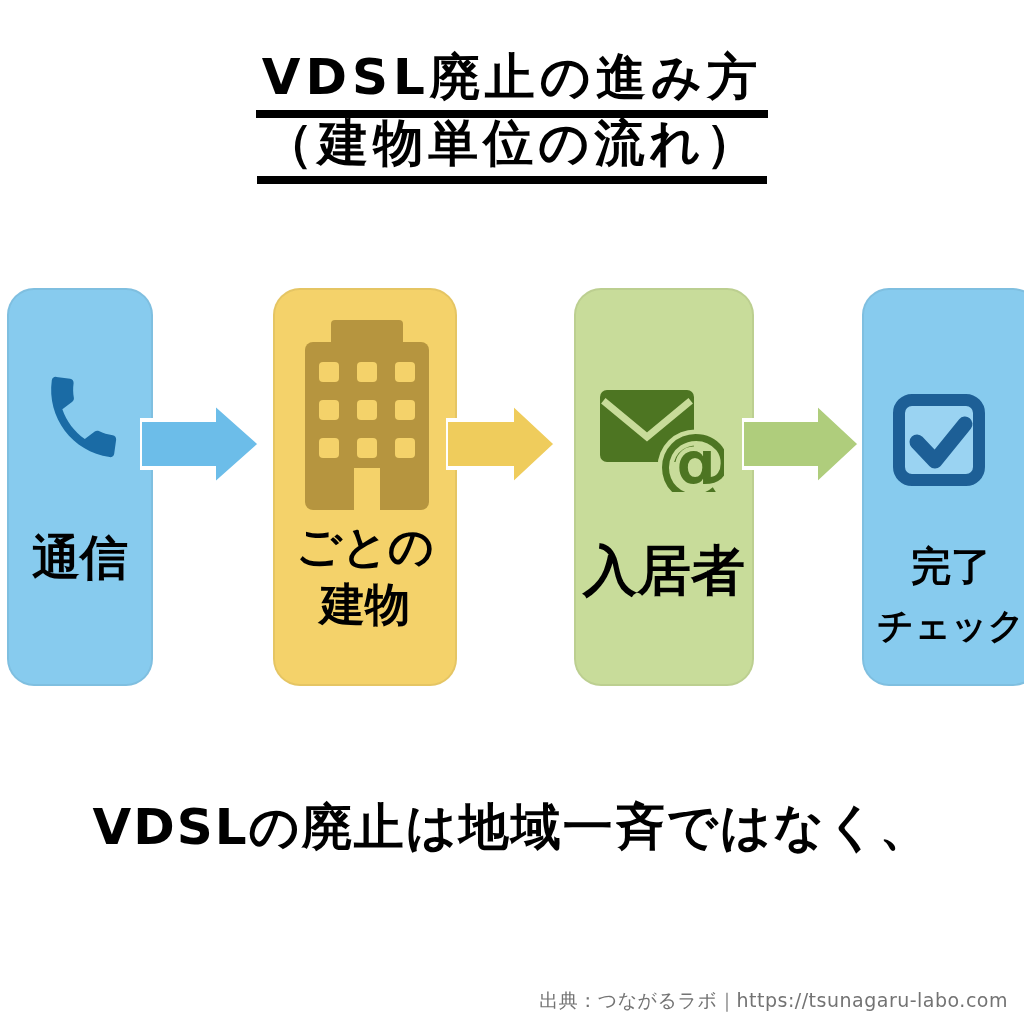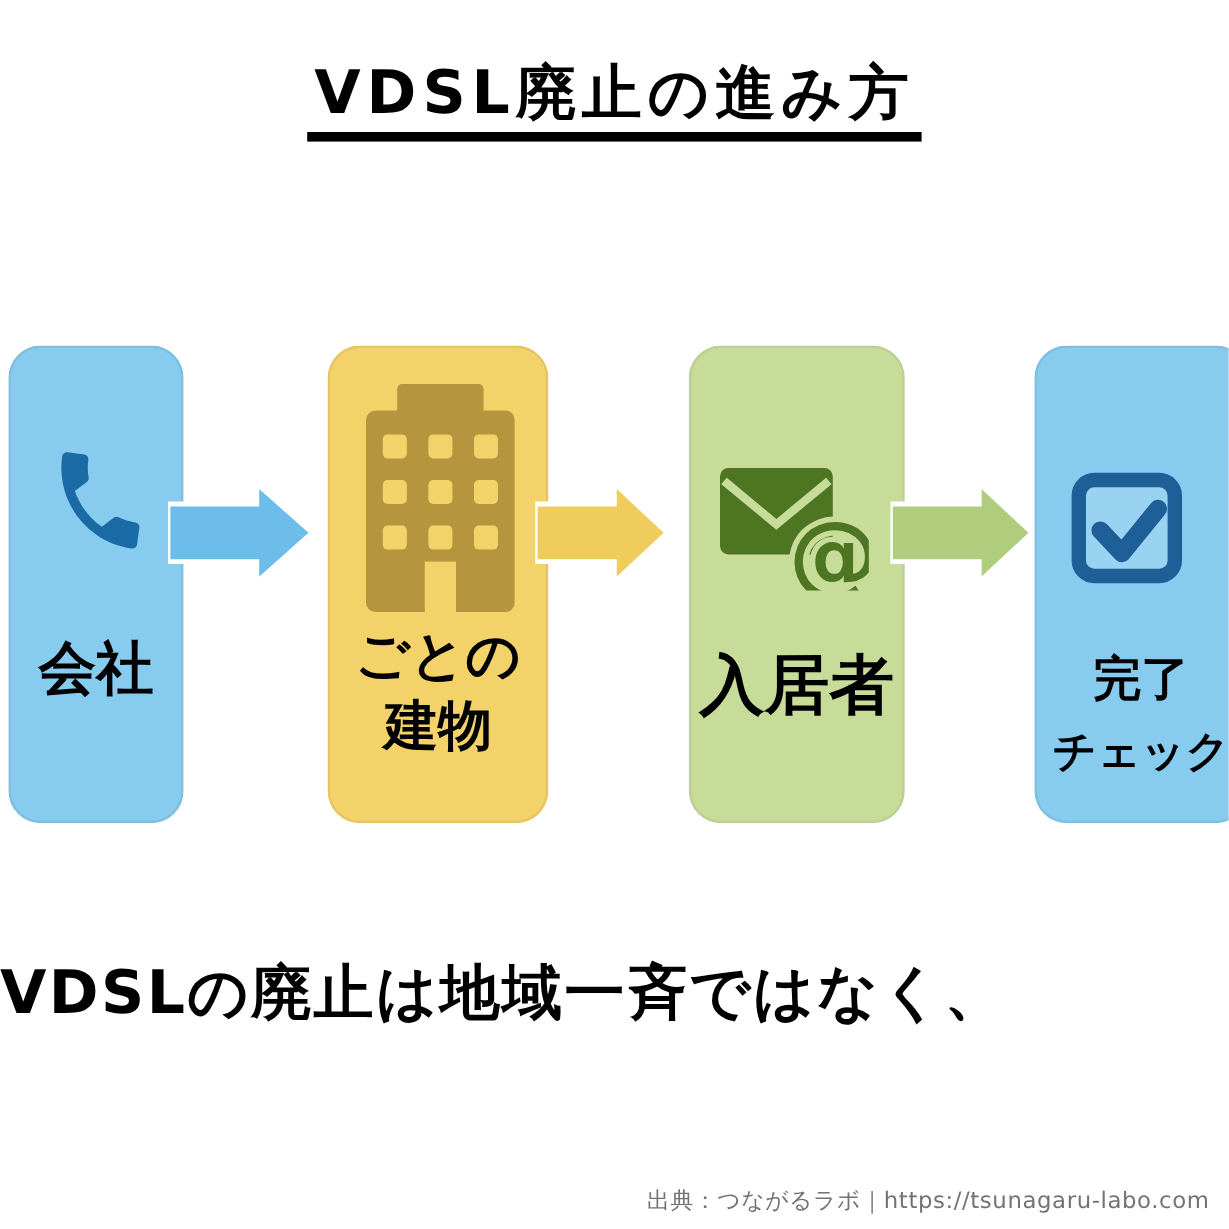--- a/index.html
+++ b/index.html
@@ -70,20 +70,21 @@
   .arrow1 { left: 140px; width: 124px; height: 90px; }
   .arrow2 { left: 446px; width: 114px; height: 90px; }
   .arrow3 { left: 742px; width: 122px; height: 90px; }
 
   
   .summary {
     position: absolute;
     top: 796px;
     left: 0;
     width: 100%;
+    text-align: center;
     font-size: 50px;
     font-weight: bold;
     letter-spacing: 2px;
     line-height: 62px;
     margin: 0;
   }
   .summary span { display: block; white-space: nowrap; }
 
   
   .credit {
@@ -96,28 +97,29 @@
     white-space: nowrap;
   }
 </style>
 </head>
 <body>
 
 <div class="canvas">
 
   <div class="title-block">
     <span class="title-line">VDSL廃止の進み方</span><br>
+    <span class="title-line">（建物単位の流れ）</span>
   </div>
 
   <div class="step step1" style="background-color: rgb(135, 203, 238);">
     <svg class="step-icon phone-svg" viewBox="0 0 24 24">
       <path transform="rotate(8 12 12)" d="M6.62 10.79c1.44 2.83 3.76 5.14 6.59 6.59l2.2-2.2c.27-.27.67-.36 1.02-.24 1.12.37 2.33.57 3.57.57.55 0 1 .45 1 1V20c0 .55-.45 1-1 1-9.39 0-17-7.61-17-17 0-.55.45-1 1-1h3.5c.55 0 1 .45 1 1 0 1.25.2 2.45.57 3.57.11.35.03.74-.25 1.02l-2.2 2.2z" fill="#1A6BA5"></path>
     </svg>
     <div class="step-label">
-      <span>会社</span>
+      <span>通信</span>
     </div>
   </div>
 
   <svg class="arrow arrow1" viewBox="0 0 124 90">
     <polygon stroke="#ffffff" stroke-width="4" points="0,20 74,20 74,3 120,44 74,85 74,68 0,68" fill="#6CBDE9"></polygon>
   </svg>
 
   <div class="step step2" style="background-color: rgb(244, 210, 106);">
     <svg class="step-icon building-svg" viewBox="0 0 124 190">
       <rect x="26" y="0" width="72" height="30" rx="4" fill="#B6953F"></rect>

